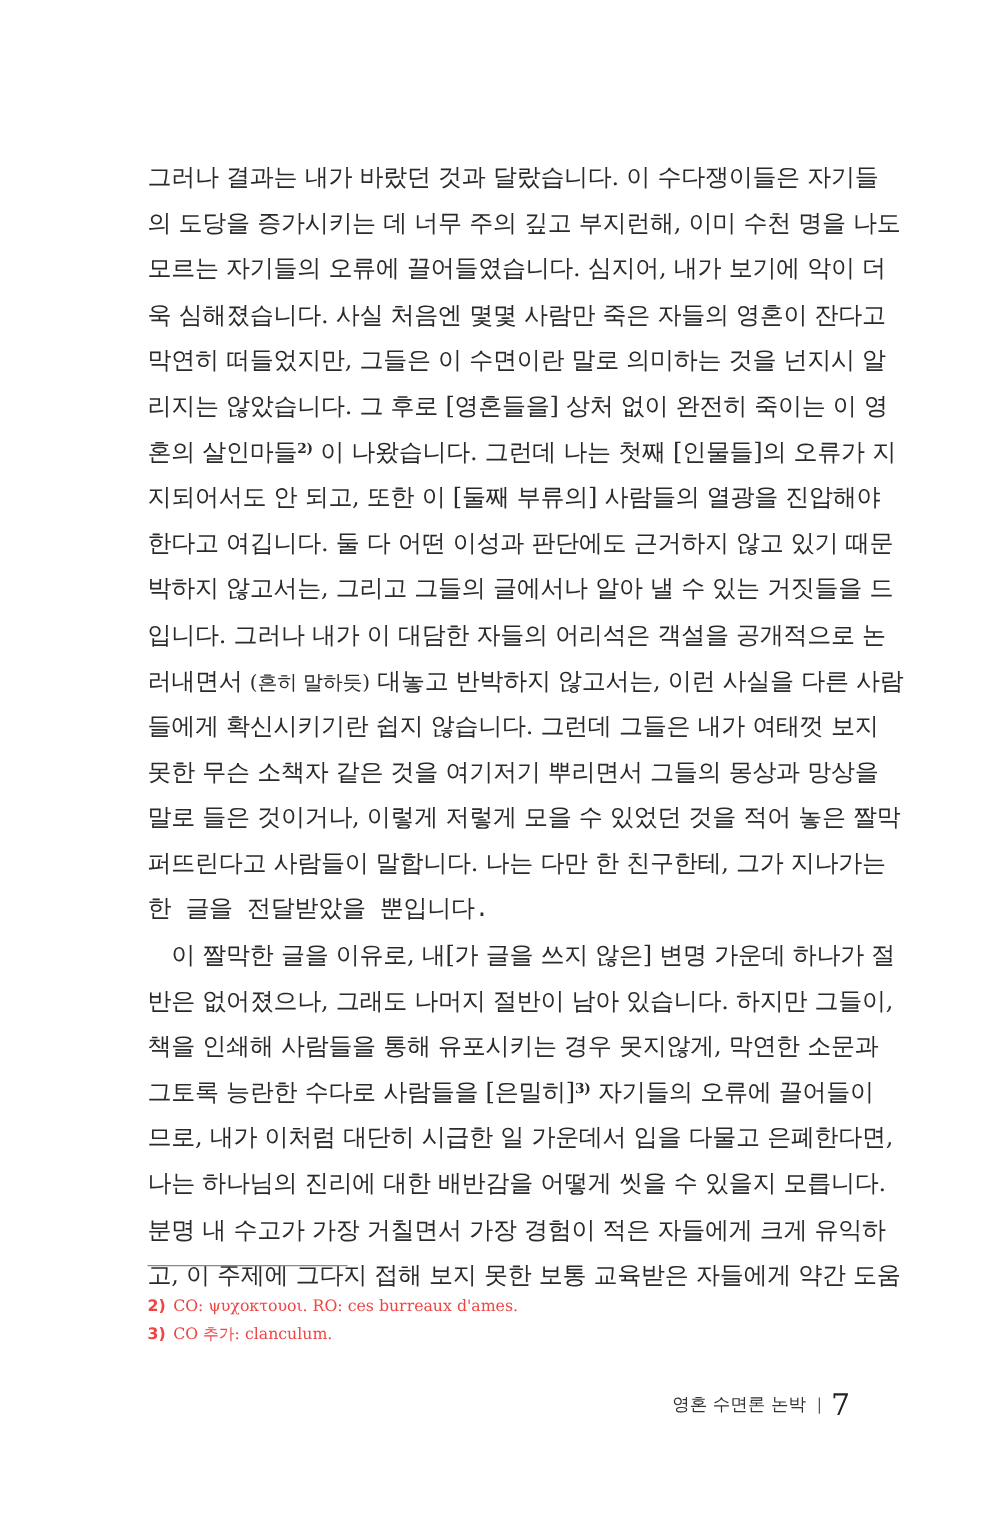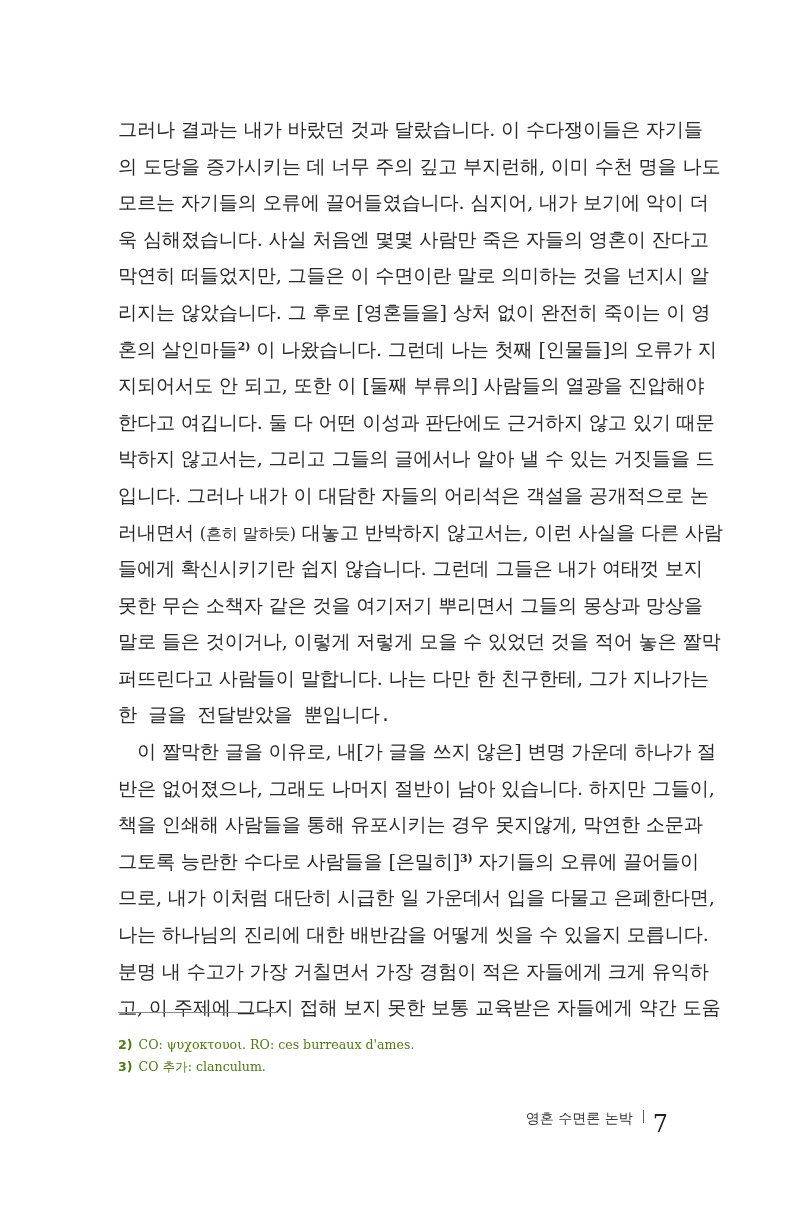--- a/index.html
+++ b/index.html
@@ -1,38 +1,38 @@
 <!DOCTYPE html>
 <html><head>
 <meta charset="utf-8">
 <style>
   html, body { margin: 0; padding: 0; background: #ffffff; }
   body { width: 800px; height: 1216px; position: relative; overflow: hidden; }
   .page { position: absolute; left: 0; top: 0; width: 800px; height: 1216px; background: #fff; }
   .body-text {
-    position: absolute; left: 118px; top: 112px; width: 567px;
+    position: absolute; left: 118px; top: 124px; width: 567px;
     font-family: "DejaVu Serif", serif;
     font-size: 19.2px; line-height: 36.6px; color: #2a2a2a;
     letter-spacing: -0.2px;
   }
   .line { display: block; white-space: nowrap; text-align: justify; text-align-last: justify; height: 36.6px; }
   .line.last { text-align-last: left; font-family: Liberation Mono, monospace; }
   .line.indent { padding-left: 19px; }
   .small { font-size: 16px; }
   sup.fn { font-size: 11px; vertical-align: 6px; font-weight: bold; line-height: 0; }
   .rule { position: absolute; left: 118px; top: 1012px; width: 160px; height: 0; border-top: 1px solid #888; }
   .footnotes {
     position: absolute; left: 118px; top: 1034px; width: 570px;
-    font-family: "DejaVu Serif", serif; font-size: 12.6px; line-height: 22px; color: #4d7c0f;
+    font-family: "DejaVu Serif", serif; font-size: 12.6px; line-height: 22px; color: #ef4444;
   }
   .footnotes .fn-num { font-family: "DejaVu Sans", sans-serif; font-weight: bold; margin-right: 6px; }
   .running-footer {
-    position: absolute; right: 132px; top: 1110px;
+    position: absolute; right: 120px; top: 1110px;
     font-family: "DejaVu Sans", sans-serif; font-size: 14px; color: #333;
-    display: flex; 
+    display: flex; align-items: center;
   }
   .running-footer .sep { display: inline-block; width: 1px; height: 13px; background: #555; margin: 0 9px 0 10px; }
   .running-footer .page-num { font-family: "DejaVu Serif", serif; font-size: 24px; color: #222; }
 </style>
 </head>
 <body>
 
 <div class="page">
 
   <div class="body-text">

